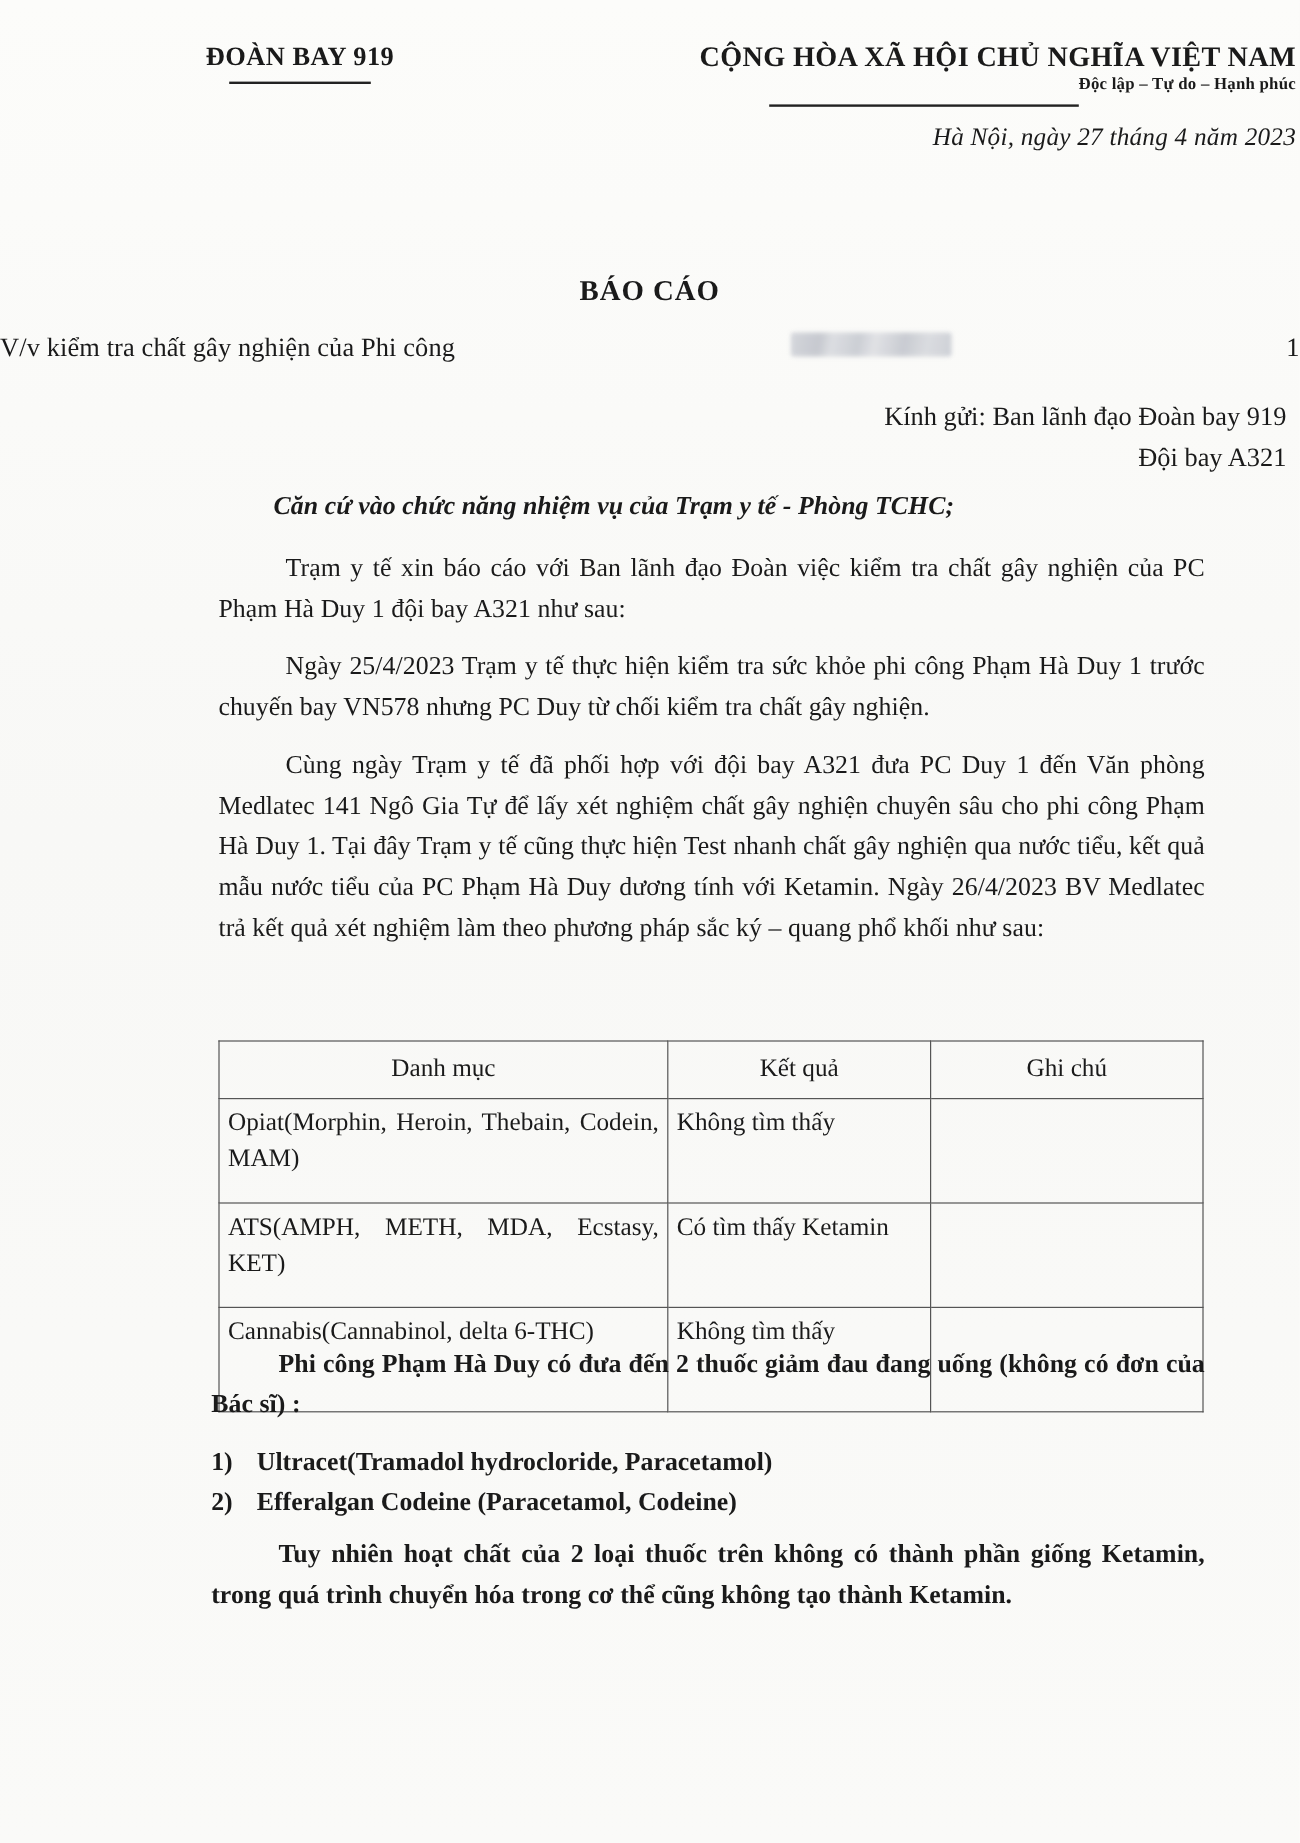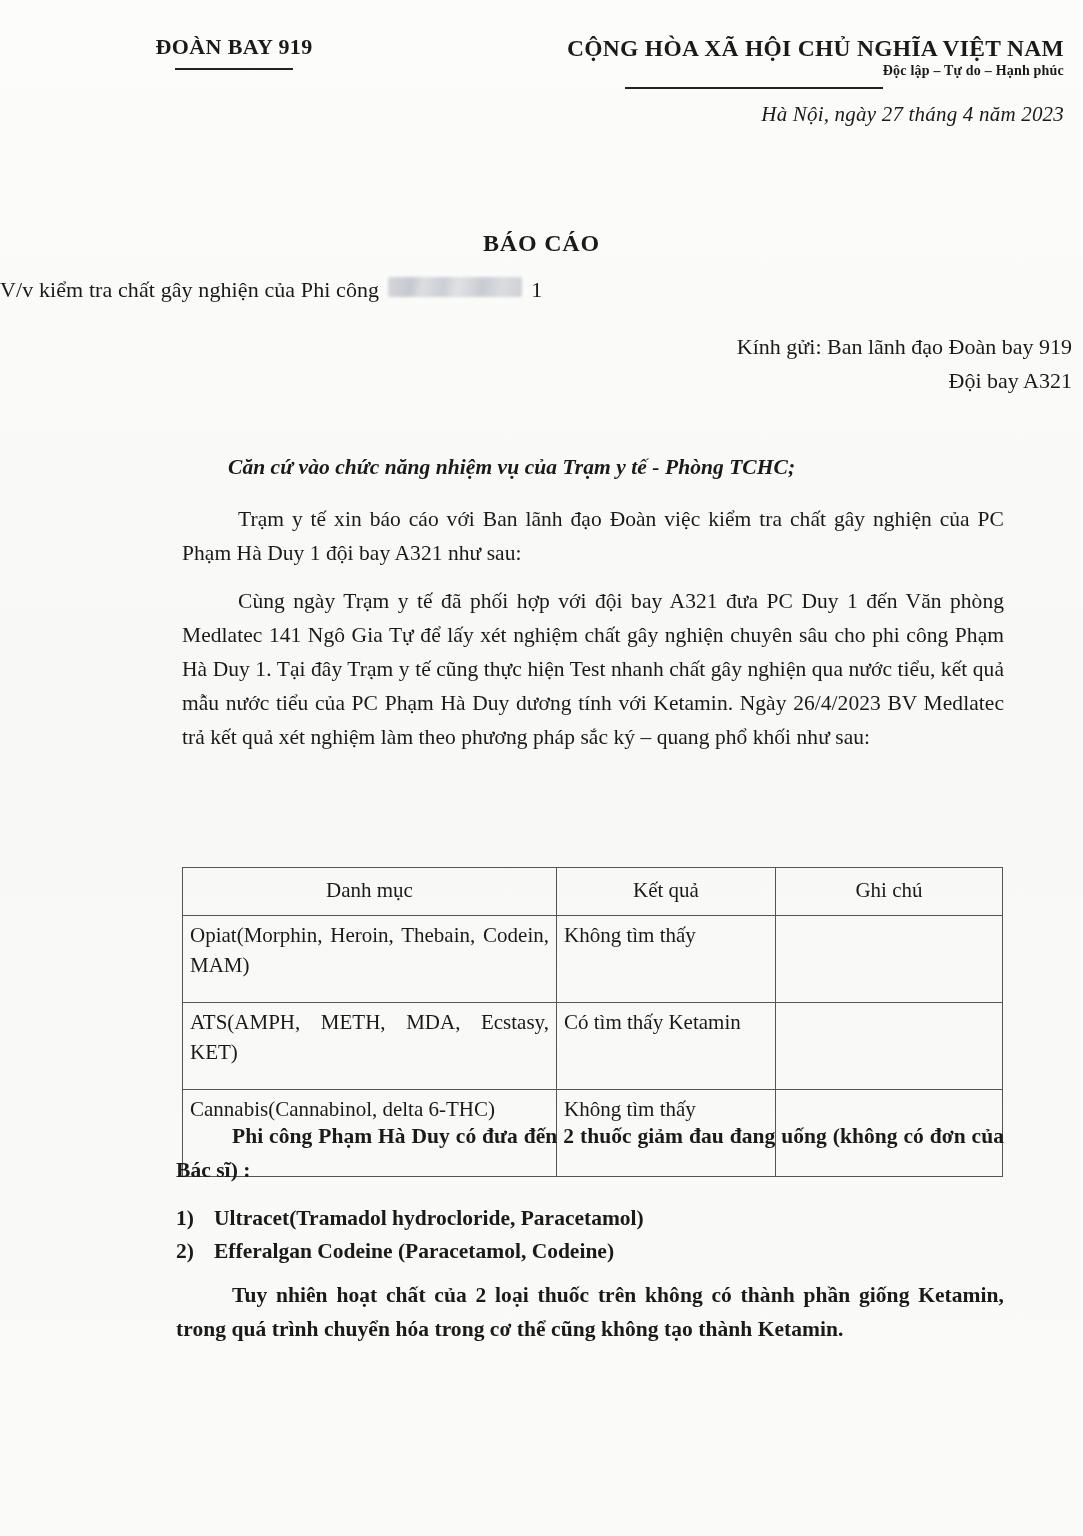--- a/index.html
+++ b/index.html
@@ -28,21 +28,21 @@
     position: absolute;
     top: 34px;
     left: 0;
     width: 1083px;
     display: flex;
     align-items: flex-start;
   }
   .hdr-left {
     width: 420px;
     text-align: center;
-    padding-left: 24px;
+    padding-left: 40px;
   }
   .hdr-right {
     width: 620px;
     text-align: right;
   }
   .org-line1 {
     font-size: 22px;
     font-weight: bold;
     letter-spacing: .4px;
     line-height: 1.22;
@@ -96,21 +96,21 @@
   .doc-title {
     font-size: 24px;
     font-weight: bold;
     letter-spacing: .8px;
   }
   .doc-subtitle {
     margin-top: 20px;
     font-size: 22px;
     letter-spacing: .1px;
     display: flex;
-    justify-content: flex-start;
+    justify-content: space-between;
     align-items: baseline;
     gap: 0;
   }
   .redaction {
     display: inline-block;
     width: 134px;
     height: 20px;
     margin: 0 9px -2px 9px;
     border-radius: 2px;
     background: linear-gradient(100deg,#d2d4da 0%,#c2c5cc 18%,#dadce0 26%,#c8cbd2 42%,#dfe0e4 52%,#c5c8cf 70%,#d8dade 84%,#cacdd4 100%);
@@ -127,21 +127,20 @@
     font-size: 22px;
     line-height: 1.55;
   }
 
   
   .body-wrap {
     position: absolute;
     top: 405px;
     left: 182px;
     width: 822px;
-    margin-top: 46px;
   }
   p.para {
     margin: 0 0 14px 0;
     font-size: 21.5px;
     line-height: 1.58;
     text-align: justify;
     text-indent: 56px;
     letter-spacing: .05px;
   }
   p.basis {
@@ -241,20 +240,21 @@
   </div>
 
   <div class="recipients">
     <div>Kính gửi: Ban lãnh đạo Đoàn bay 919</div>
     <div>Đội bay A321</div>
   </div>
 
   <div class="body-wrap">
     <p class="para basis">Căn cứ vào chức năng nhiệm vụ của Trạm y tế - Phòng TCHC;</p>
     <p class="para">Trạm y tế xin báo cáo với Ban lãnh đạo Đoàn việc kiểm tra chất gây nghiện của PC Phạm Hà Duy 1 đội bay A321 như sau:</p>
+    <p class="para">Ngày 25/4/2023 Trạm y tế thực hiện kiểm tra sức khỏe phi công Phạm Hà Duy 1  trước chuyến bay VN578 nhưng PC Duy từ chối kiểm tra chất gây nghiện.</p>
     <p class="para">Cùng ngày Trạm y tế đã phối hợp với đội bay A321 đưa PC Duy 1 đến Văn phòng  Medlatec 141 Ngô Gia Tự để lấy xét nghiệm chất gây nghiện chuyên sâu cho phi công Phạm Hà Duy 1.  Tại đây Trạm y tế cũng thực hiện Test nhanh chất gây nghiện qua nước tiểu, kết quả mẫu nước tiểu của PC Phạm Hà Duy dương tính với Ketamin. Ngày 26/4/2023 BV Medlatec trả kết quả xét nghiệm làm theo phương pháp sắc ký – quang phổ khối như sau:</p>
   </div>
 
   <div class="tbl-wrap">
     <table class="result">
       <colgroup>
           <col class="c1">
           <col class="c2">
           <col class="c3">
         </colgroup>

